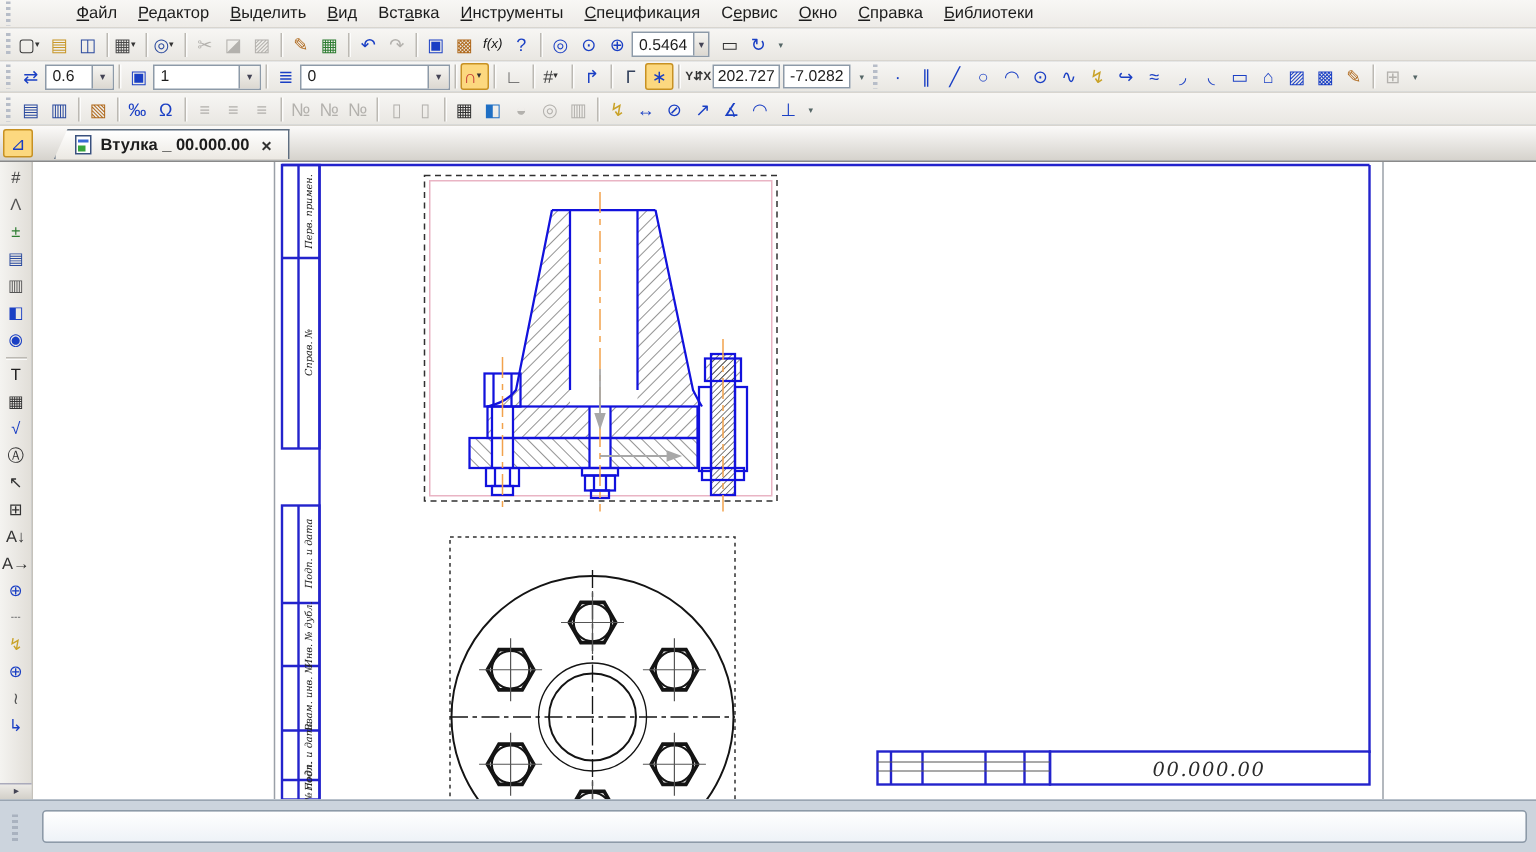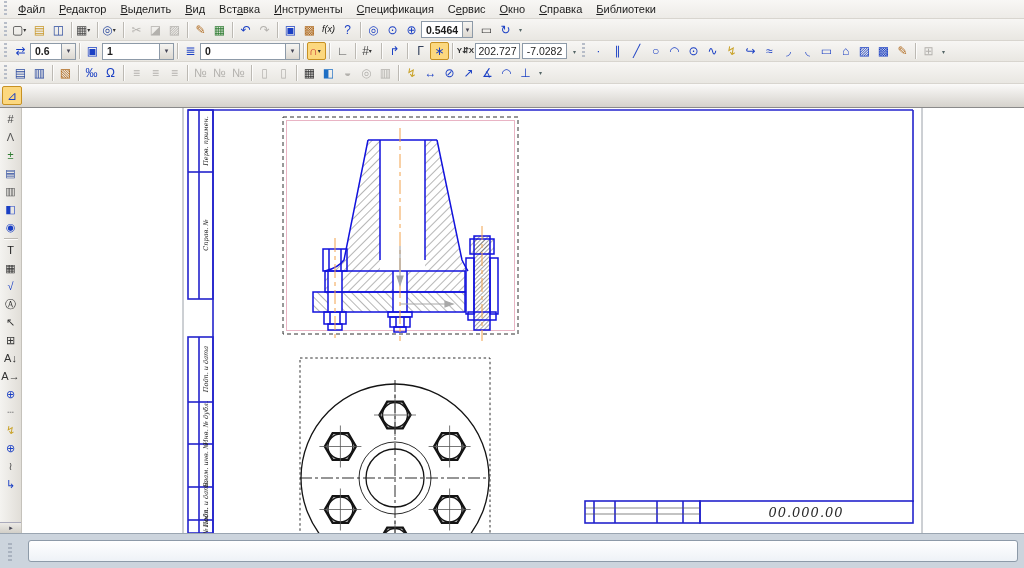--- a/index.html
+++ b/index.html
@@ -2,40 +2,40 @@
 <html><head>
 <meta charset="utf-8">
 <style>
   * { box-sizing: border-box; margin:0; padding:0; }
   html,body { width:1024px; height:568px; overflow:hidden; }
   body { font-family:"Liberation Sans", sans-serif; font-size:11px; color:#1c1c1c; background:#cdd5de; }
   #app { position:relative; width:1024px; height:568px; background:#cdd5de; }
 
   
   .menubar { height:19px; display:flex; align-items:center; background:linear-gradient(#f8f7f5,#edebe7);
-             border-bottom:1px solid #d8d5cf; padding-left:2px; }
+             border-bottom:1px solid #d8d5cf; padding-left:2px;gap:33px; }
   .mi { padding:2px 7px; cursor:default; }
 
   
   .trow { display:flex; align-items:center; background:linear-gradient(#f7f6f4,#e9e7e2);
           border-bottom:1px solid #d8d5cf; padding-left:2px; }
   #row1 { height:22px; } #row2 { height:21px; } #row3 { height:22px; }
   .tb { width:19px; height:18px; display:inline-flex; align-items:center; justify-content:center;
         border:1px solid transparent; border-radius:2px; font-size:12px; line-height:1; position:relative; flex:none; }
   .tb.hl { background:#fcd87f; border-color:#c79123; }
   .tb.gray .g { color:#b3b1ad !important; }
   .tb .caret { font-size:6px; color:#333; margin-left:0px; width:6px; }
   .tb[data-name="fx-button"] .g { font-size:9px; font-style:italic; font-weight:normal; }
   .tb[data-name="coords-icon-button"] .g { font-size:8px; font-weight:bold; }
   .tsep { width:1px; height:16px; background:#bcb9b3; box-shadow:1px 0 0 rgba(255,255,255,.8); margin:0 3px; flex:none; }
   .grip { width:3px; height:16px; margin:0 4px 0 2px; flex:none;
           background:repeating-linear-gradient(180deg,#b7bdc8 0 2px,rgba(0,0,0,0) 2px 4px); }
   .ovf { width:11px; font-size:6px; color:#566; text-align:center; flex:none; }
   .combo { display:inline-flex; align-items:center; height:17px; background:#fff; border:1px solid #8d9aa8; flex:none; }
-  .combo .cv { flex:1; padding:0 4px; font-size:10.5px;font-weight:bold; }
+  .combo .cv { flex:1; padding:0 4px; font-size:10.5px; }
   .combo .ca { width:14px; height:15px; display:flex; align-items:center; justify-content:center; font-size:7px; color:#445;
                background:linear-gradient(#f6f5f2,#dcd8d1); border-left:1px solid #8d9aa8; }
   .nfield { width:45px; height:16px; background:#fff; border:1px solid #8d9aa8; display:inline-flex;
             align-items:center; justify-content:center; font-size:10.5px; flex:none; margin-right:2px; }
 
   
   .tabbar { height:24px; background:linear-gradient(#fbfaf9,#d5d2cc); border-bottom:1px solid #8a8a8a;
             display:flex; align-items:flex-start; padding:2px 0 0 2px; }
   .ptoggle { width:20px; height:19px; margin-right:14px; }
   .tab { height:20px; display:flex; align-items:center; background:linear-gradient(#ffffff,#ece9e3);
@@ -288,20 +288,25 @@
         </span><span class="tb" data-name="height-dimension-button">
           <span class="g" data-name="height-dimension-icon" style="color: rgb(26, 63, 196);">⊥</span>
         </span></span>
     <span class="ovf" data-name="toolbar-overflow">▾</span>
   </div>
 
   <div class="tabbar" data-name="document-tab-bar">
     <span class="tb hl ptoggle" data-name="panel-toggle-button">
       <span class="g" data-name="panel-toggle-icon" style="color:#1a3fc4">⊿</span>
     </span>
+    <div class="tab" data-name="document-tab">
+      <span class="docicon" data-name="document-icon"></span>
+      <span data-name="document-tab-label">Втулка _ 00.000.00</span>
+      <span class="tabclose" data-name="close-icon">×</span>
+    </div>
   </div>
 
   <div class="ltool" data-name="compact-tool-panel">
     <span style="display:contents">
       
     <span class="tb" data-name="geometry-tool-button">
           <span class="g" data-name="geometry-tool-icon" style="color: rgb(68, 68, 68);">#</span>
         </span><span class="tb" data-name="compass-tool-button">
           <span class="g" data-name="compass-tool-icon" style="color: rgb(85, 85, 85);">Λ</span>
         </span><span class="tb" data-name="plusminus-tool-button">

